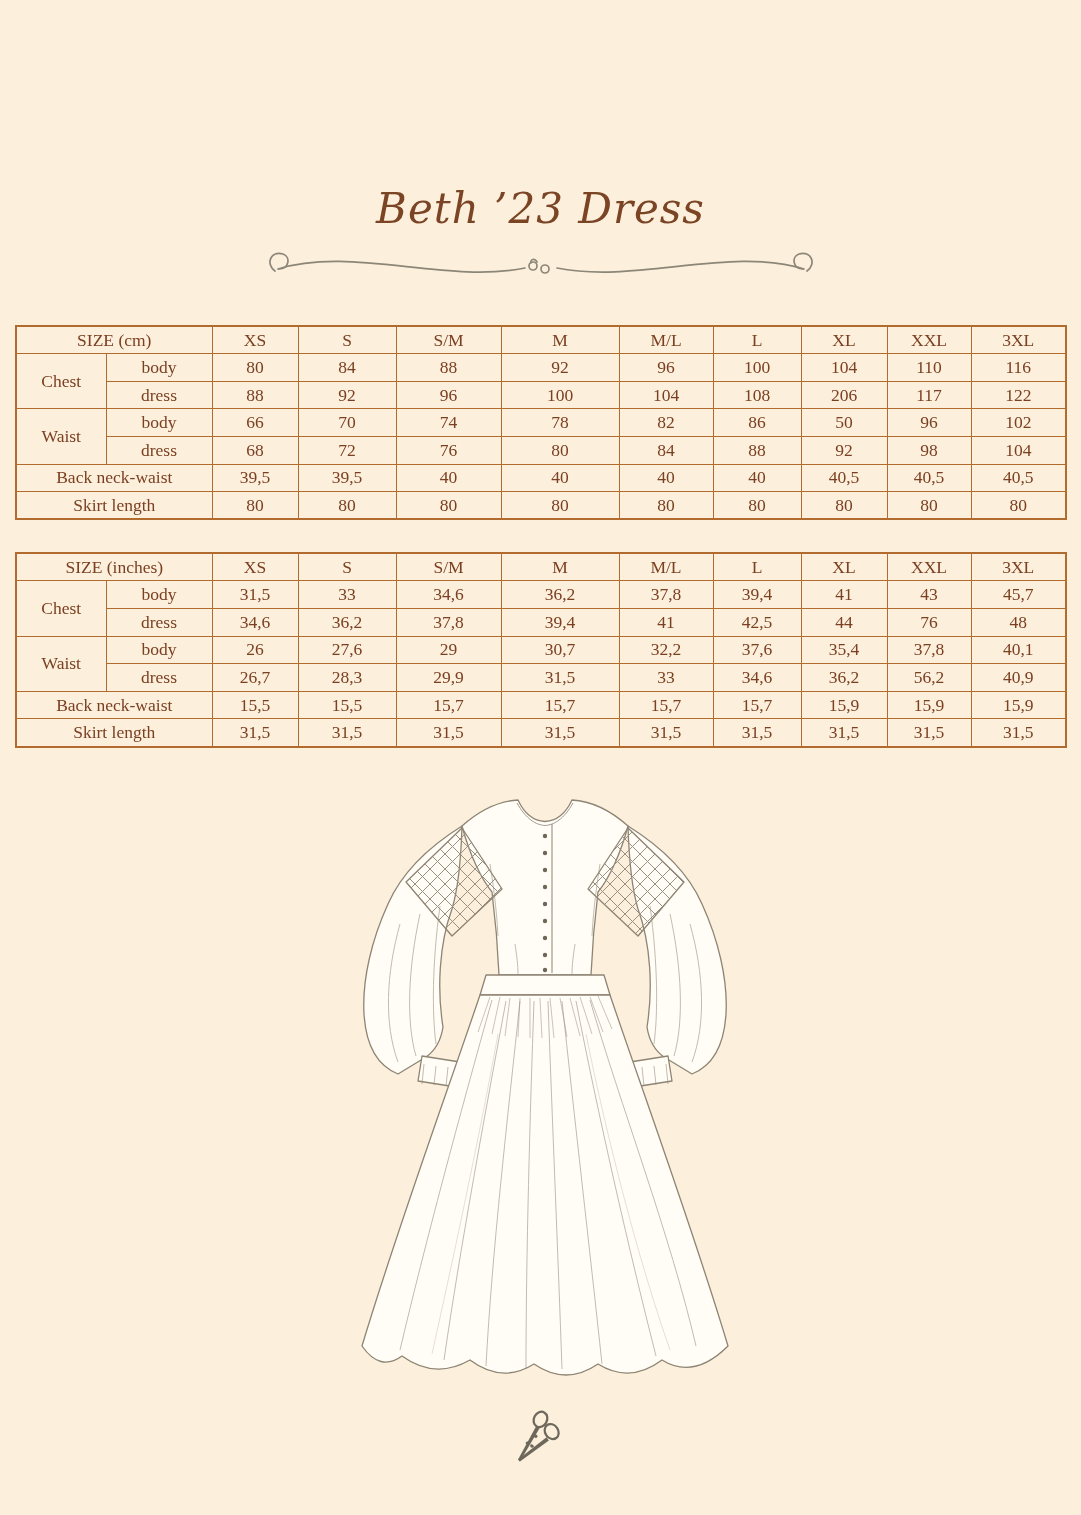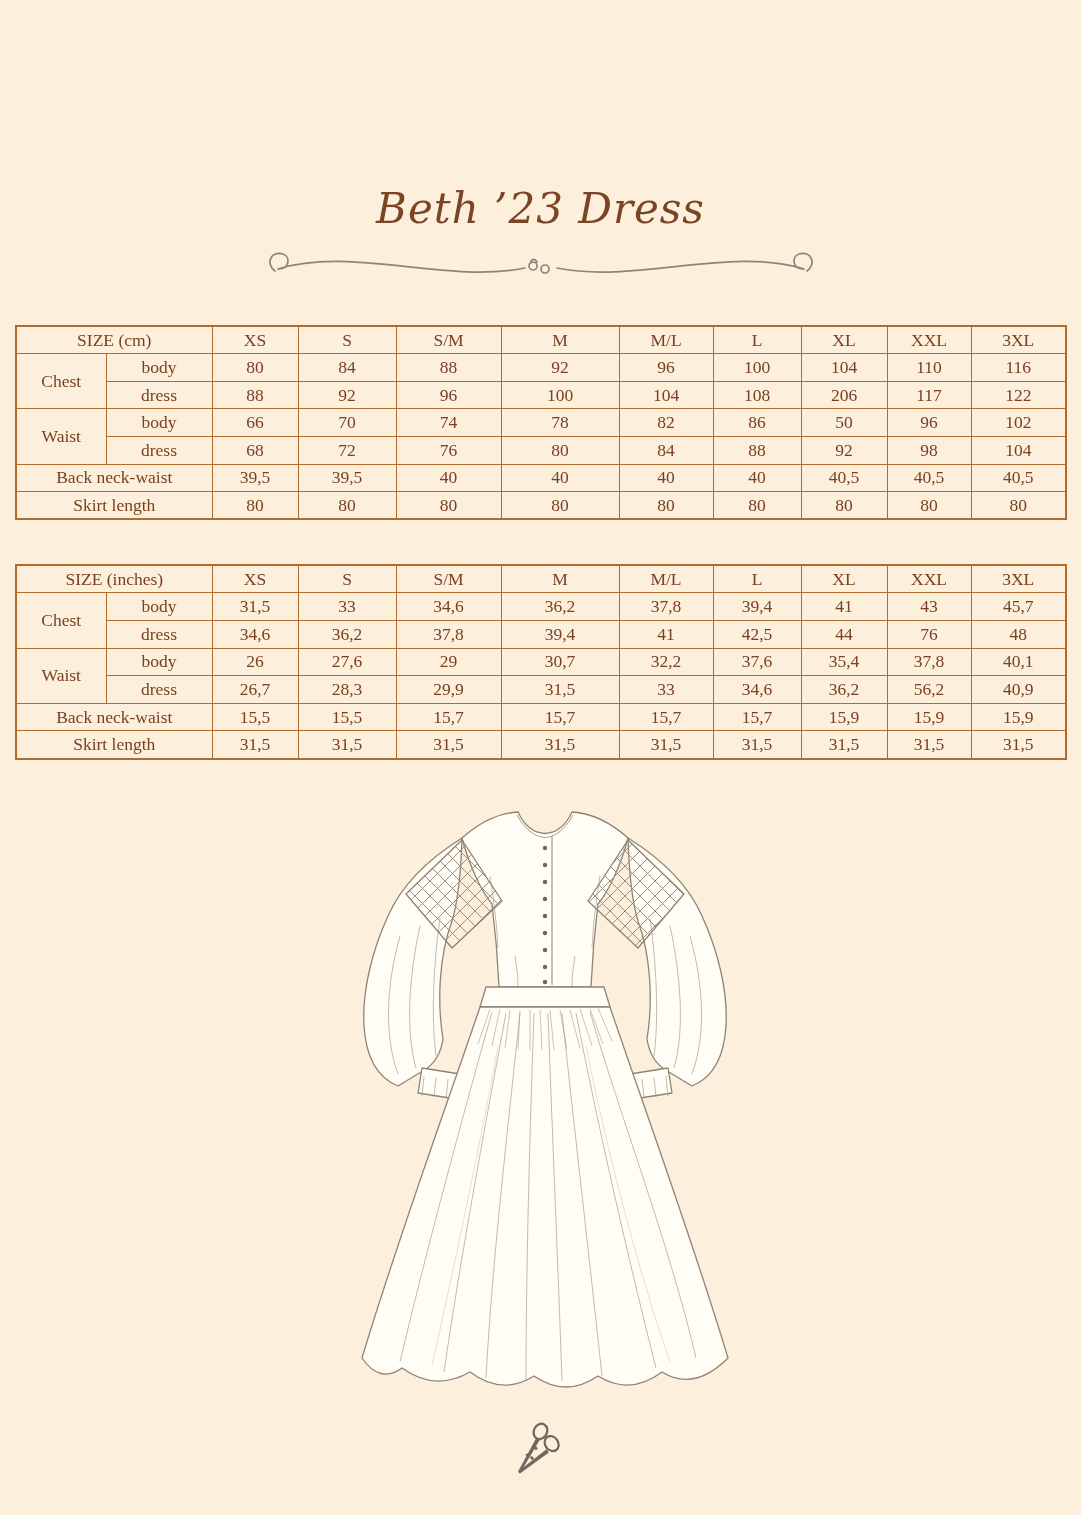--- a/index.html
+++ b/index.html
@@ -31,21 +31,21 @@
   .flourish-wrap{width:560px;margin:6px auto 0 auto;height:52px;}
   table.size-table{
     width:1050px;
     margin:0 auto 0 15px;
     border-collapse:collapse;
     table-layout:fixed;
     font-size:17.5px;
     color:var(--text);
   }
   table.size-table.first{margin-top:35px;}
-  table.size-table.second{margin-top:44px;}
+  table.size-table.second{margin-top:32px;}
   table.size-table th,table.size-table td{
     border:1.4px solid var(--border);
     text-align:center;
     vertical-align:middle;
     height:27.6px;
     padding:0 2px;
     font-weight:normal;
     background:var(--bg);
   }
   table.size-table{border:2px solid var(--border);}

